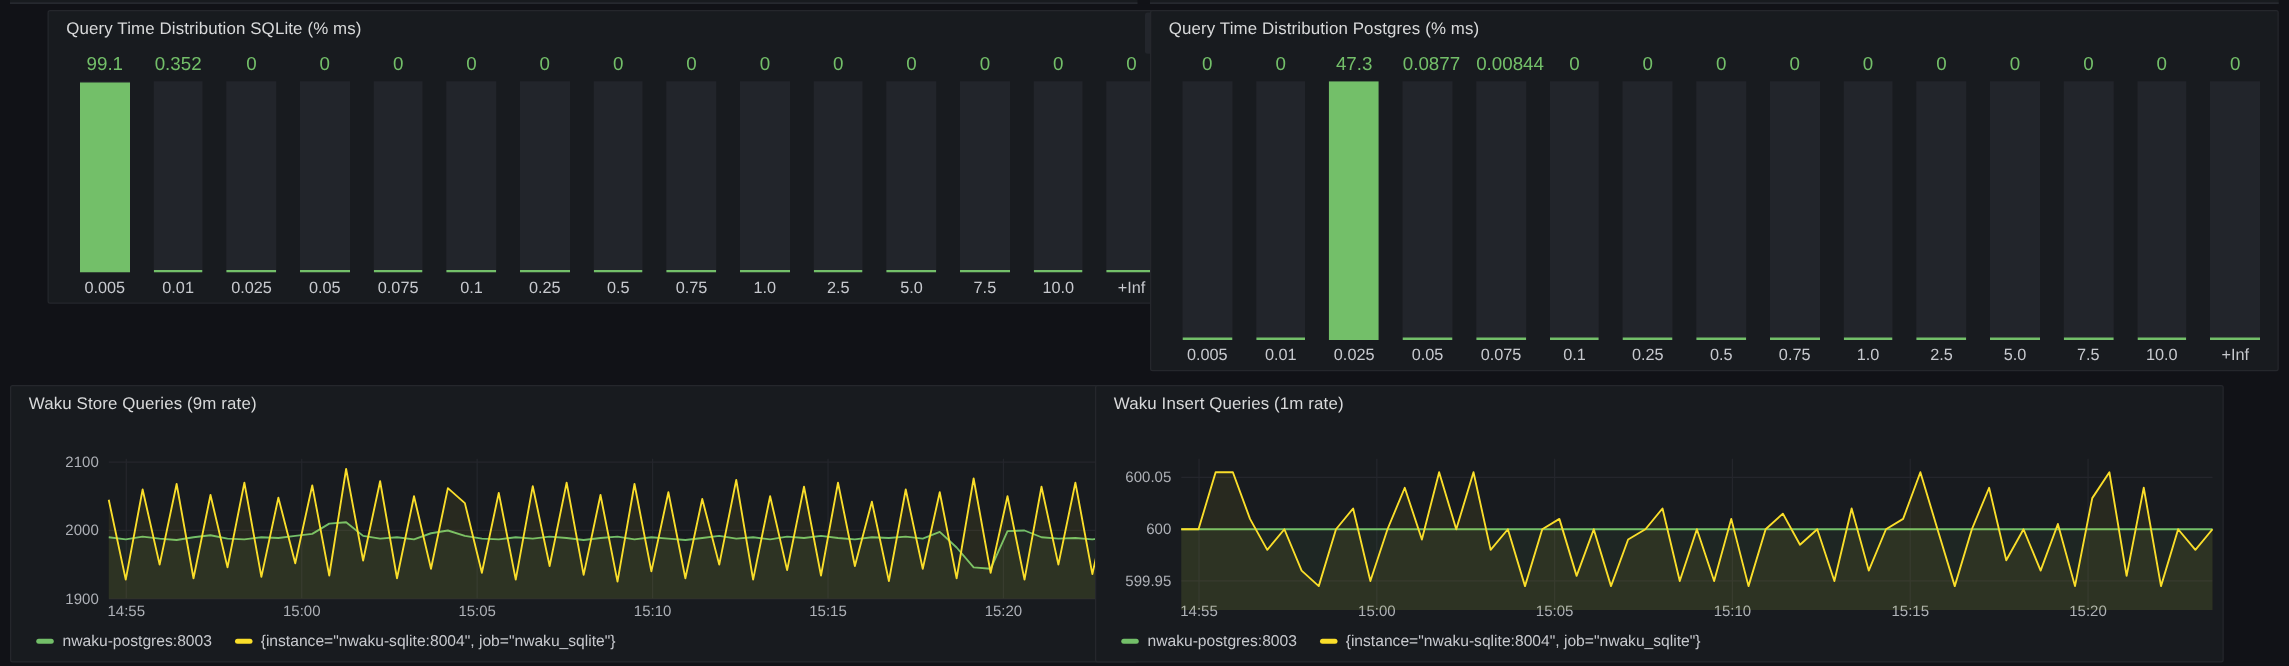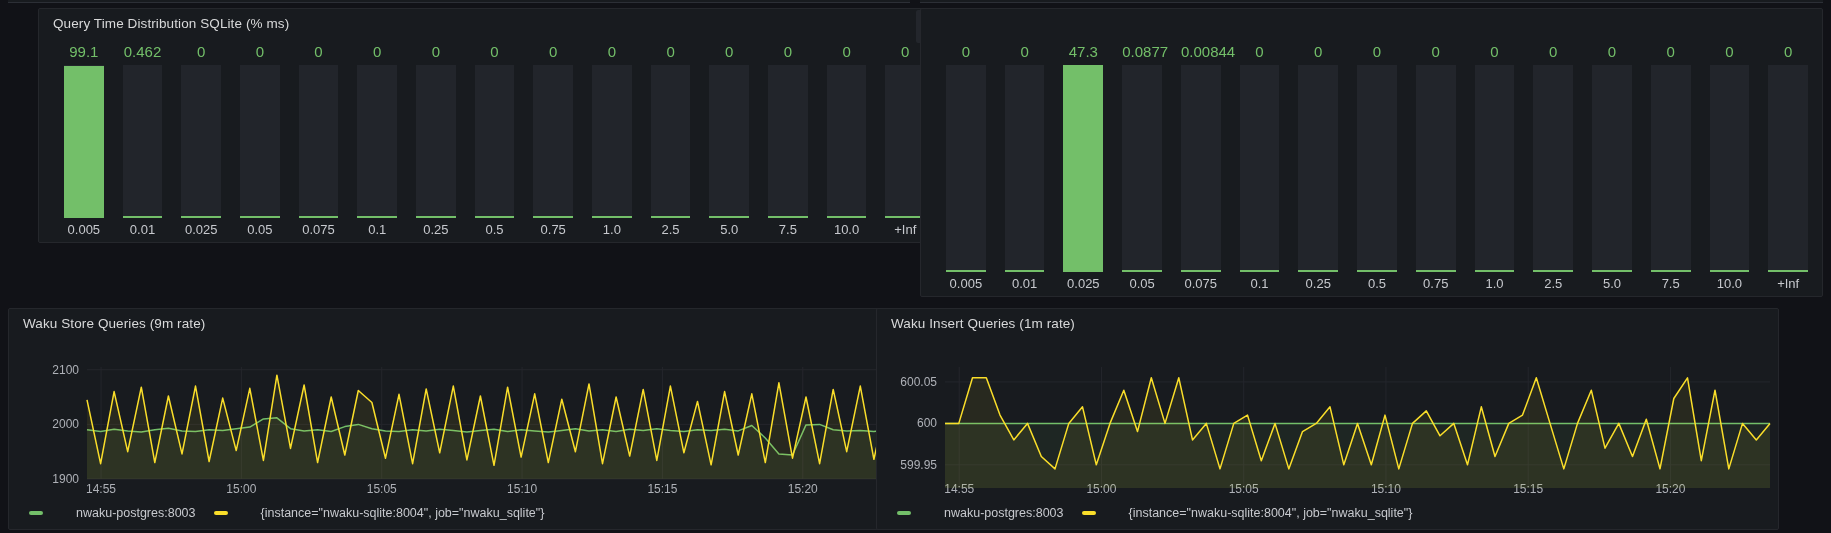--- a/index.html
+++ b/index.html
@@ -37,21 +37,21 @@
   .bar-cat { height:20px; padding-top:4px; text-align:center; font-size:13px;
     color:#C7C9CE; white-space:nowrap; }
 
   
   .ts-body { position:absolute; top:28px; left:0; right:0; bottom:30px; }
   .ts-body svg { width:100%; height:100%; display:block; }
   .legend { position:absolute; left:20px; bottom:5px; height:22px;
     display:flex; align-items:center; gap:18px; }
   .legend-item { display:flex; align-items:center; gap:7px; cursor:pointer; }
   .legend-swatch { width:14px; height:4px; border-radius:2px; }
-  .legend-label { font-size:12.5px; color:#C7C9CE; white-space:nowrap;margin-left:26px; }
+  .legend-label { font-size:12.5px; color:#C7C9CE; white-space:nowrap; }
 </style>
 </head>
 <body>
 
 <div class="dashboard">
 
   <div class="sliver" style="left:8px;width:902px;"></div>
   <div class="sliver" style="left:920px;width:903px;"></div>
 
   <section class="panel" style="left:8px;top:8px;width:902px;height:235px;margin-left:30px;">
@@ -65,21 +65,21 @@
     </div>
     <div class="bars">
         <div class="bar-slot">
           <div class="bar-val">99.1</div>
           <div class="bar-track">
             <div class="bar-fill" style="background: rgb(115, 191, 105); height: 99.1%;"></div>
           </div>
           <div class="bar-cat">0.005</div>
         </div>
         <div class="bar-slot">
-          <div class="bar-val">0.462</div>
+          <div class="bar-val">0.352</div>
           <div class="bar-track">
             <div class="bar-fill" style="background: rgb(115, 191, 105); height: 0.88%;"></div>
           </div>
           <div class="bar-cat">0.01</div>
         </div>
         <div class="bar-slot">
           <div class="bar-val">0</div>
           <div class="bar-track">
             <div class="bar-fill" style="background: rgb(115, 191, 105); height: 0%;"></div>
           </div>
@@ -167,20 +167,23 @@
           <div class="bar-track">
             <div class="bar-fill" style="background: rgb(115, 191, 105); height: 0%;"></div>
           </div>
           <div class="bar-cat">+Inf</div>
         </div>
       </div>
     <div class="resize-handle"></div>
   </section>
 
   <section class="panel" style="left:920px;top:8px;width:903px;height:289px;">
+    <div class="panel-header">
+      <span class="panel-title">Query Time Distribution Postgres (% ms)</span>
+    </div>
     <div class="bars">
         <div class="bar-slot">
           <div class="bar-val">0</div>
           <div class="bar-track">
             <div class="bar-fill" style="background: rgb(115, 191, 105); height: 0%;"></div>
           </div>
           <div class="bar-cat">0.005</div>
         </div>
         <div class="bar-slot">
           <div class="bar-val">0</div>

